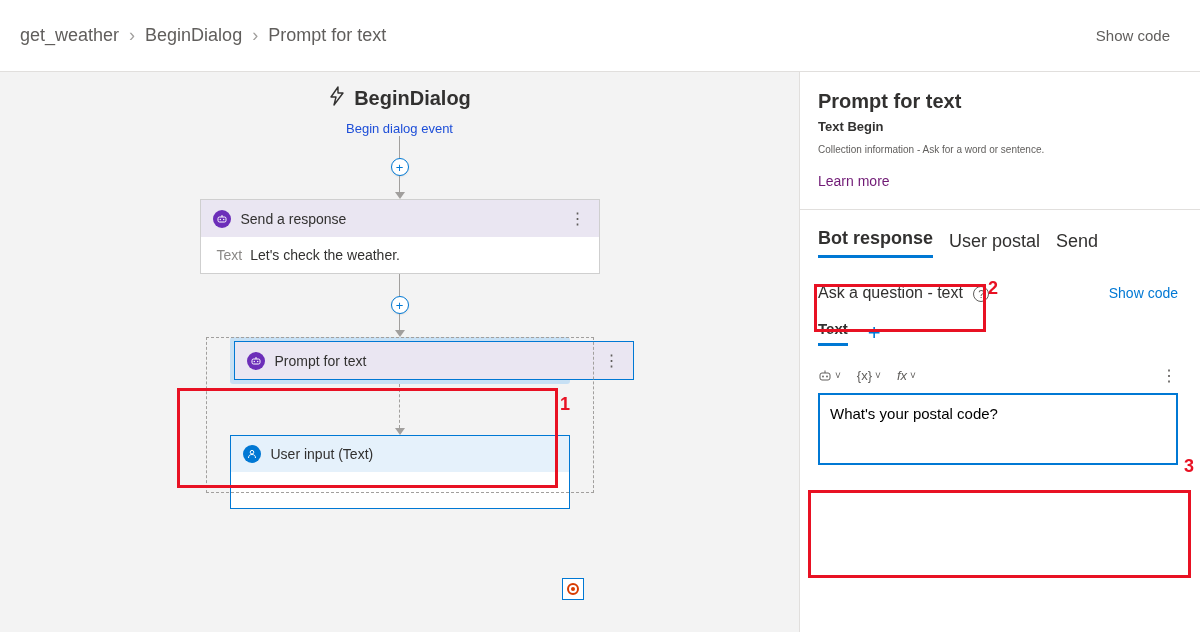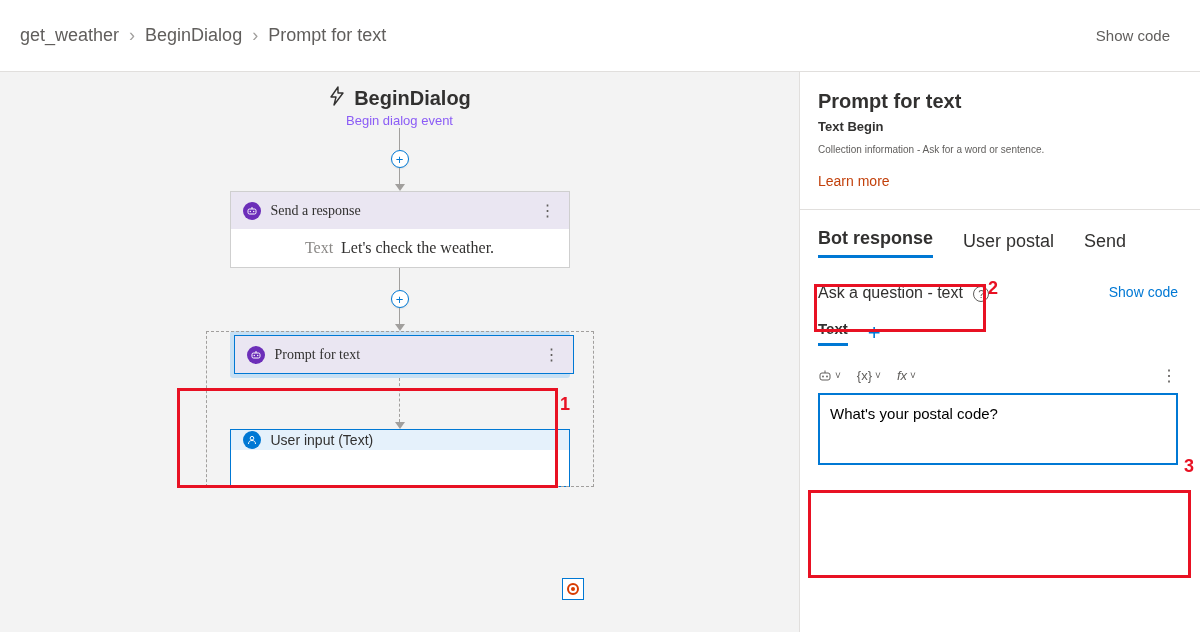--- a/index.html
+++ b/index.html
@@ -14,65 +14,65 @@
 
   .body { flex:1; display:flex; overflow:hidden; }
   .canvas { flex:1; background:#f3f3f3; position:relative; border-right:1px solid #e1dfdd; }
   .panel  { width:400px; background:#fff; padding:18px 22px 0 18px; display:flex; flex-direction:column; position:relative; }
 
   
   .flow { position:absolute; left:50%; transform:translateX(-50%); top:14px; width:340px; display:flex; flex-direction:column; align-items:center; }
   .dialog-head { text-align:center; }
   .dialog-title { display:flex; align-items:center; justify-content:center; gap:8px; font-size:20px; font-weight:600; }
   .bolt { font-style:italic; font-weight:400; font-size:20px; }
-  .dialog-sub { font-size:13px; color:#8b5cf6; margin-top:2px; }
+  .dialog-sub { font-size:13px; color:#1d4ed8; margin-top:10px; }
 
   .down-line { width:1px; height:22px; background:#a19f9d; }
   .plus-circle { width:18px; height:18px; border-radius:50%; background:#fff; border:1px solid #0078d4; display:flex; align-items:center; justify-content:center; color:#0078d4; font-size:13px; line-height:1; cursor:pointer; box-shadow:0 1px 2px rgba(0,0,0,0.08); }
   .down-line-short { width:1px; height:16px; background:#a19f9d; }
   .arrow-head { width:0; height:0; border-left:5px solid transparent; border-right:5px solid transparent; border-top:7px solid #a19f9d; }
 
-  .node { width:340px; border:1px solid #cfcfcf; background:#fff;font-family:Liberation Serif, serif; }
+  .node { width:400px; border:1px solid #cfcfcf; background:#fff; }
   .node-head { display:flex; align-items:center; justify-content:space-between; background:#eae6f2; padding:9px 12px; font-size:14px; }
   .node-head-left { display:flex; align-items:center; gap:10px; }
   .bot-dot, .user-dot { width:18px; height:18px; border-radius:50%; display:inline-flex; align-items:center; justify-content:center; font-size:11px; font-weight:700; color:#fff; }
   .bot-dot { background:#6c2eb9; }
   .user-dot { background:#0078d4; }
   .kebab { font-size:16px; color:#605e5c; cursor:pointer; letter-spacing:1px; }
-  .node-body { padding:10px 4px; font-size:16px;text-align:center; }
+  .node-body { padding:10px 16px; font-size:14px; }
   .node-body .lbl { color:#8a8886; margin-right:8px; }
 
   .node-selected-wrap { position:relative; padding:4px; background:#c7e0f4; border-radius:3px; }
   .node-selected-wrap .node { border:1px solid #0078d4; }
 
   .user-node { width:340px; border:1px solid #0078d4; background:#fff; }
-  .user-head { display:flex; align-items:center; gap:10px; background:#e5f1fb; padding:1px 12px; font-size:14px; }
+  .user-head { display:flex; align-items:center; gap:10px; background:#e5f1fb; padding:9px 12px; font-size:14px; }
   .user-body { height:36px; }
 
   .dashed-box { position:absolute; left:-24px; top:0; width:388px; height:156px; border:1px dashed #a19f9d; pointer-events:none; }
   .dashed-line { border-left:1px dashed #a19f9d; height:44px; }
 
   .del-badge { position:absolute; left:562px; top:506px; width:22px; height:22px; border:1px solid #0078d4; background:#fff; display:flex; align-items:center; justify-content:center; cursor:pointer; }
   .del-ring { width:12px; height:12px; border-radius:50%; border:2px solid #d83b01; position:relative; }
   .del-ring:after { content:""; position:absolute; left:2px; top:2px; width:4px; height:4px; border-radius:50%; background:#d83b01; }
 
   
   .ptitle { font-size:20px; font-weight:600; margin:0; }
   .psub1  { font-size:13px; font-weight:600; margin-top:6px; }
   .psub2  { font-size:10px; color:#605e5c; margin-top:10px; }
-  .link   { color:#c2410c; font-size:14px; margin-top:18px; cursor:pointer; }
+  .link   { color:#701a75; font-size:14px; margin-top:18px; cursor:pointer; }
   .note-input { margin-top:16px; width:100%; height:36px; border:1px solid #8a8886; padding:0 10px; font-size:15px; color:#605e5c; font-family:inherit; }
 
   .panel-sep { height:1px; background:#e1dfdd; margin:20px -22px 0 -18px; }
 
-  .tabs { display:flex; gap:30px; font-size:18px; margin-top:18px; align-items:flex-end; }
+  .tabs { display:flex; gap:16px; font-size:18px; margin-top:18px; align-items:flex-end; }
   .tab  { padding-bottom:6px; cursor:pointer; color:#323130; }
   .tab.active { font-weight:600; border-bottom:3px solid #0078d4; }
 
-  .section-row { display:flex; justify-content:space-between; align-items:flex-start; margin-top:26px; font-size:16px; }
+  .section-row { display:flex; justify-content:space-between; align-items:center; margin-top:26px; font-size:16px; }
   .help-circle { display:inline-flex; width:16px; height:16px; border:1px solid #605e5c; border-radius:50%; align-items:center; justify-content:center; font-size:11px; color:#605e5c; margin-left:6px; }
   .showcode-link { color:#0078d4; font-size:14px; cursor:pointer; }
 
   .subtabs { display:flex; gap:20px; margin-top:18px; font-size:15px; align-items:center; }
   .subtab { padding-bottom:6px; color:#605e5c; cursor:pointer; }
   .subtab.active { font-weight:600; border-bottom:3px solid #0078d4; color:#323130; }
   .plus-icon { color:#0078d4; font-size:22px; cursor:pointer; line-height:1; }
 
   .toolbar-icons { display:flex; gap:16px; align-items:center; margin-top:20px; font-size:13px; color:#605e5c; }
   .tool { display:inline-flex; align-items:center; gap:3px; cursor:pointer; }

